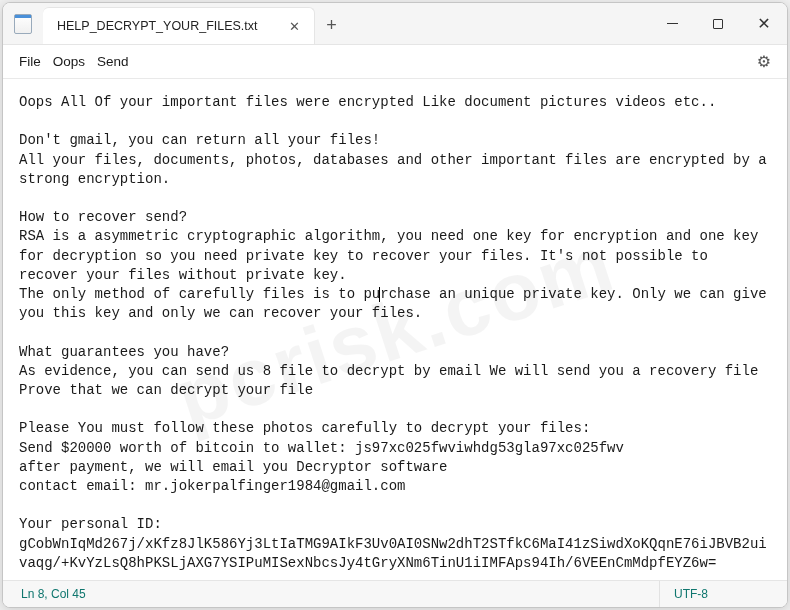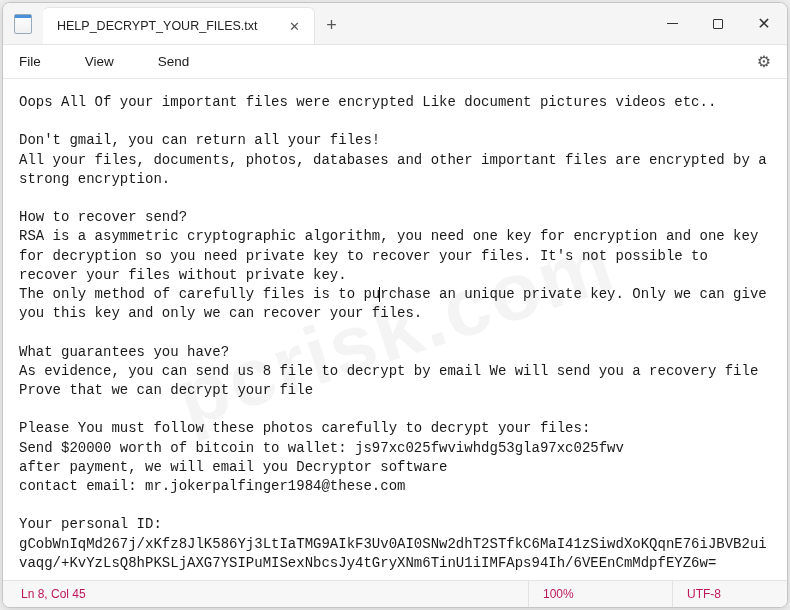--- a/index.html
+++ b/index.html
@@ -95,21 +95,21 @@
       font-size: 13px;
     }
     .min-bar { width: 11px; height: 1px; background: #333; }
     .max-sq { width: 10px; height: 10px; border: 1px solid #333; border-radius: 1px; }
     .close-x { font-size: 16px; font-weight: 300; }
     .menu-bar {
       height: 34px;
       display: flex;
       align-items: center;
       padding: 0 8px 0 16px;
-      gap: 44px;
+      gap: 12px;
       border-bottom: 1px solid #e9e9e9;
       font-size: 13.5px;
       color: #1a1a1a;
     }
     .menu-bar .spacer { flex: 1; }
     .settings-icon { font-size: 16px; color: #555; padding: 0 8px; }
     .content {
       flex: 1;
       padding: 14px 16px;
       font-family: Consolas, "Courier New", monospace;
@@ -129,22 +129,21 @@
       vertical-align: middle;
       margin-left: -1px;
     }
     .status-bar {
       height: 27px;
       border-top: 1px solid #e5e5e5;
       background: #f7f7f7;
       display: flex;
       align-items: center;
       font-size: 12px;
-      color: #be185d;
-      gap: 44px;
+      color: #0f766e;
     }
     .status-section {
       padding: 0 14px;
       border-left: 1px solid #e2e2e2;
       height: 100%;
       display: flex;
       align-items: center;
     }
     .status-section:first-child { border-left: none; }
     .status-pos { flex: 1; padding-left: 18px; }
@@ -184,46 +183,45 @@
           <div class="max-sq"></div>
         </div>
       <div class="win-btn">
           <span class="close-x">✕</span>
         </div>
     </div>
   </div>
 
   <div class="menu-bar">
     <span>File</span>
-    <span>View</span>
+    <span>Oops</span>
     <span>Send</span>
     <div class="spacer"></div>
     <span class="settings-icon">⚙</span>
   </div>
 
   <div class="content"><span>Oops All Of your important files were encrypted Like document pictures videos etc..</span>
 <span></span>
 <span>Don't gmail, you can return all your files!</span>
 <span>All your files, documents, photos, databases and other important files are encrypted by a strong encryption.</span>
 <span></span>
 <span>How to recover send?</span>
 <span>RSA is a asymmetric cryptographic algorithm, you need one key for encryption and one key for decryption so you need private key to recover your files. It's not possible to recover your files without private key.</span>
 <span>The only method of carefully files is to pu</span><span class="cursor-caret"></span><span>rchase an unique private key. Only we can give you this key and only we can recover your files.</span>
 <span></span>
 <span>What guarantees you have?</span>
 <span>As evidence, you can send us 8 file to decrypt by email We will send you a recovery file Prove that we can decrypt your file</span>
 <span></span>
 <span>Please You must follow these photos carefully to decrypt your files:</span>
 <span>Send $20000 worth of bitcoin to wallet: js97xc025fwviwhdg53gla97xc025fwv</span>
 <span>after payment, we will email you Decryptor software</span>
-<span>contact email: mr.jokerpalfinger1984@these.com</span>
+<span>contact email: mr.jokerpalfinger1984@gmail.com</span>
 <span></span>
 <span>Your personal ID:</span>
 <span>gCobWnIqMd267j/xKfz8JlK586Yj3LtIaTMG9AIkF3Uv0AI0SNw2dhT2STfkC6MaI41zSiwdXoKQqnE76iJBVB2uivaqg/+KvYzLsQ8hPKSLjAXG7YSIPuMISexNbcsJy4tGryXNm6TinU1iIMFAps94Ih/6VEEnCmMdpfEYZ6w=</span>
 <div class="watermark">pcrisk.com</div></div>
 
   <div class="status-bar">
     <div class="status-section status-pos">Ln 8, Col 45</div>
-    <div class="status-section" style="width:100px">100%</div>
-    <div class="status-section" style="width:115px">UTF-8</div>
+    <div class="status-section" style="width:128px">UTF-8</div>
   </div>
 
 </div>
 
 </body></html>

